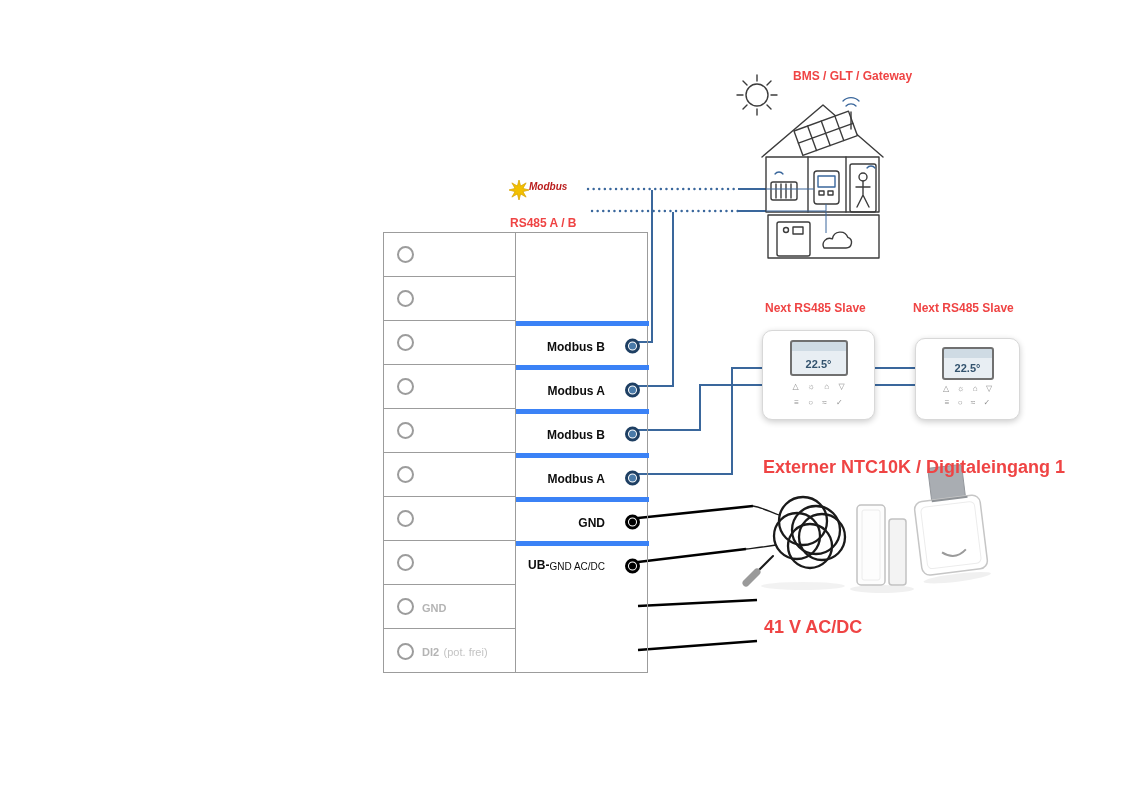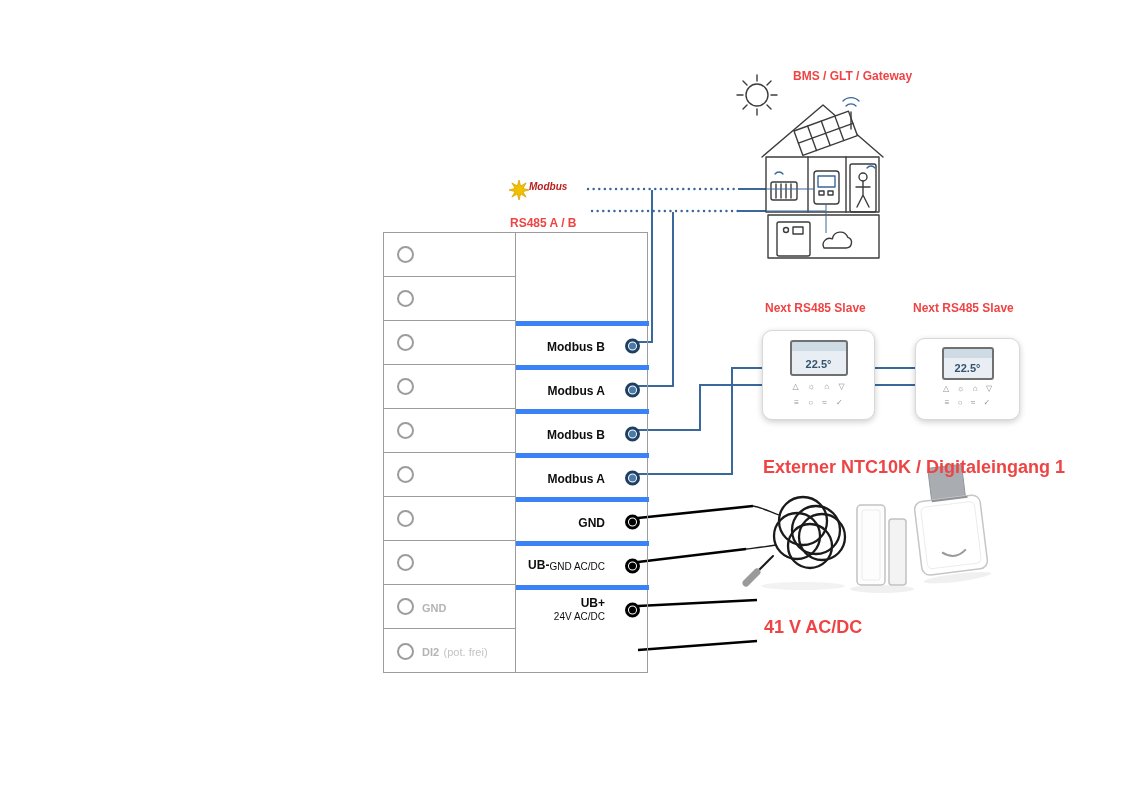--- a/index.html
+++ b/index.html
@@ -230,27 +230,20 @@
           <span class="rlabel"><span class="rmain">GND</span></span>
           <span class="conn"></span>
         </div>
       <div class="rrow">
           <span class="rlabel" style="display:flex;flex-direction:row;align-items:flex-end">
             <span class="rmain">UB-</span>
             <span class="rsub">GND AC/DC</span>
           </span>
           <span class="conn"></span>
         </div>
-      <div class="rrow">
-          <span class="rlabel" style="display:flex;flex-direction:column;align-items:flex-end">
-            <span class="rmain">UB+</span>
-            <span class="rsub">24V AC/DC</span>
-          </span>
-          <span class="conn"></span>
-        </div>
     </div>
   </div>
 
   <div class="thermo t1">
     <div class="screen">
         <span class="temp">22.5°</span>
       </div>
     <div class="btns">△ ☼ ⌂ ▽</div>
     <div class="btns">≡ ○ ≈ ✓</div>
   </div>

